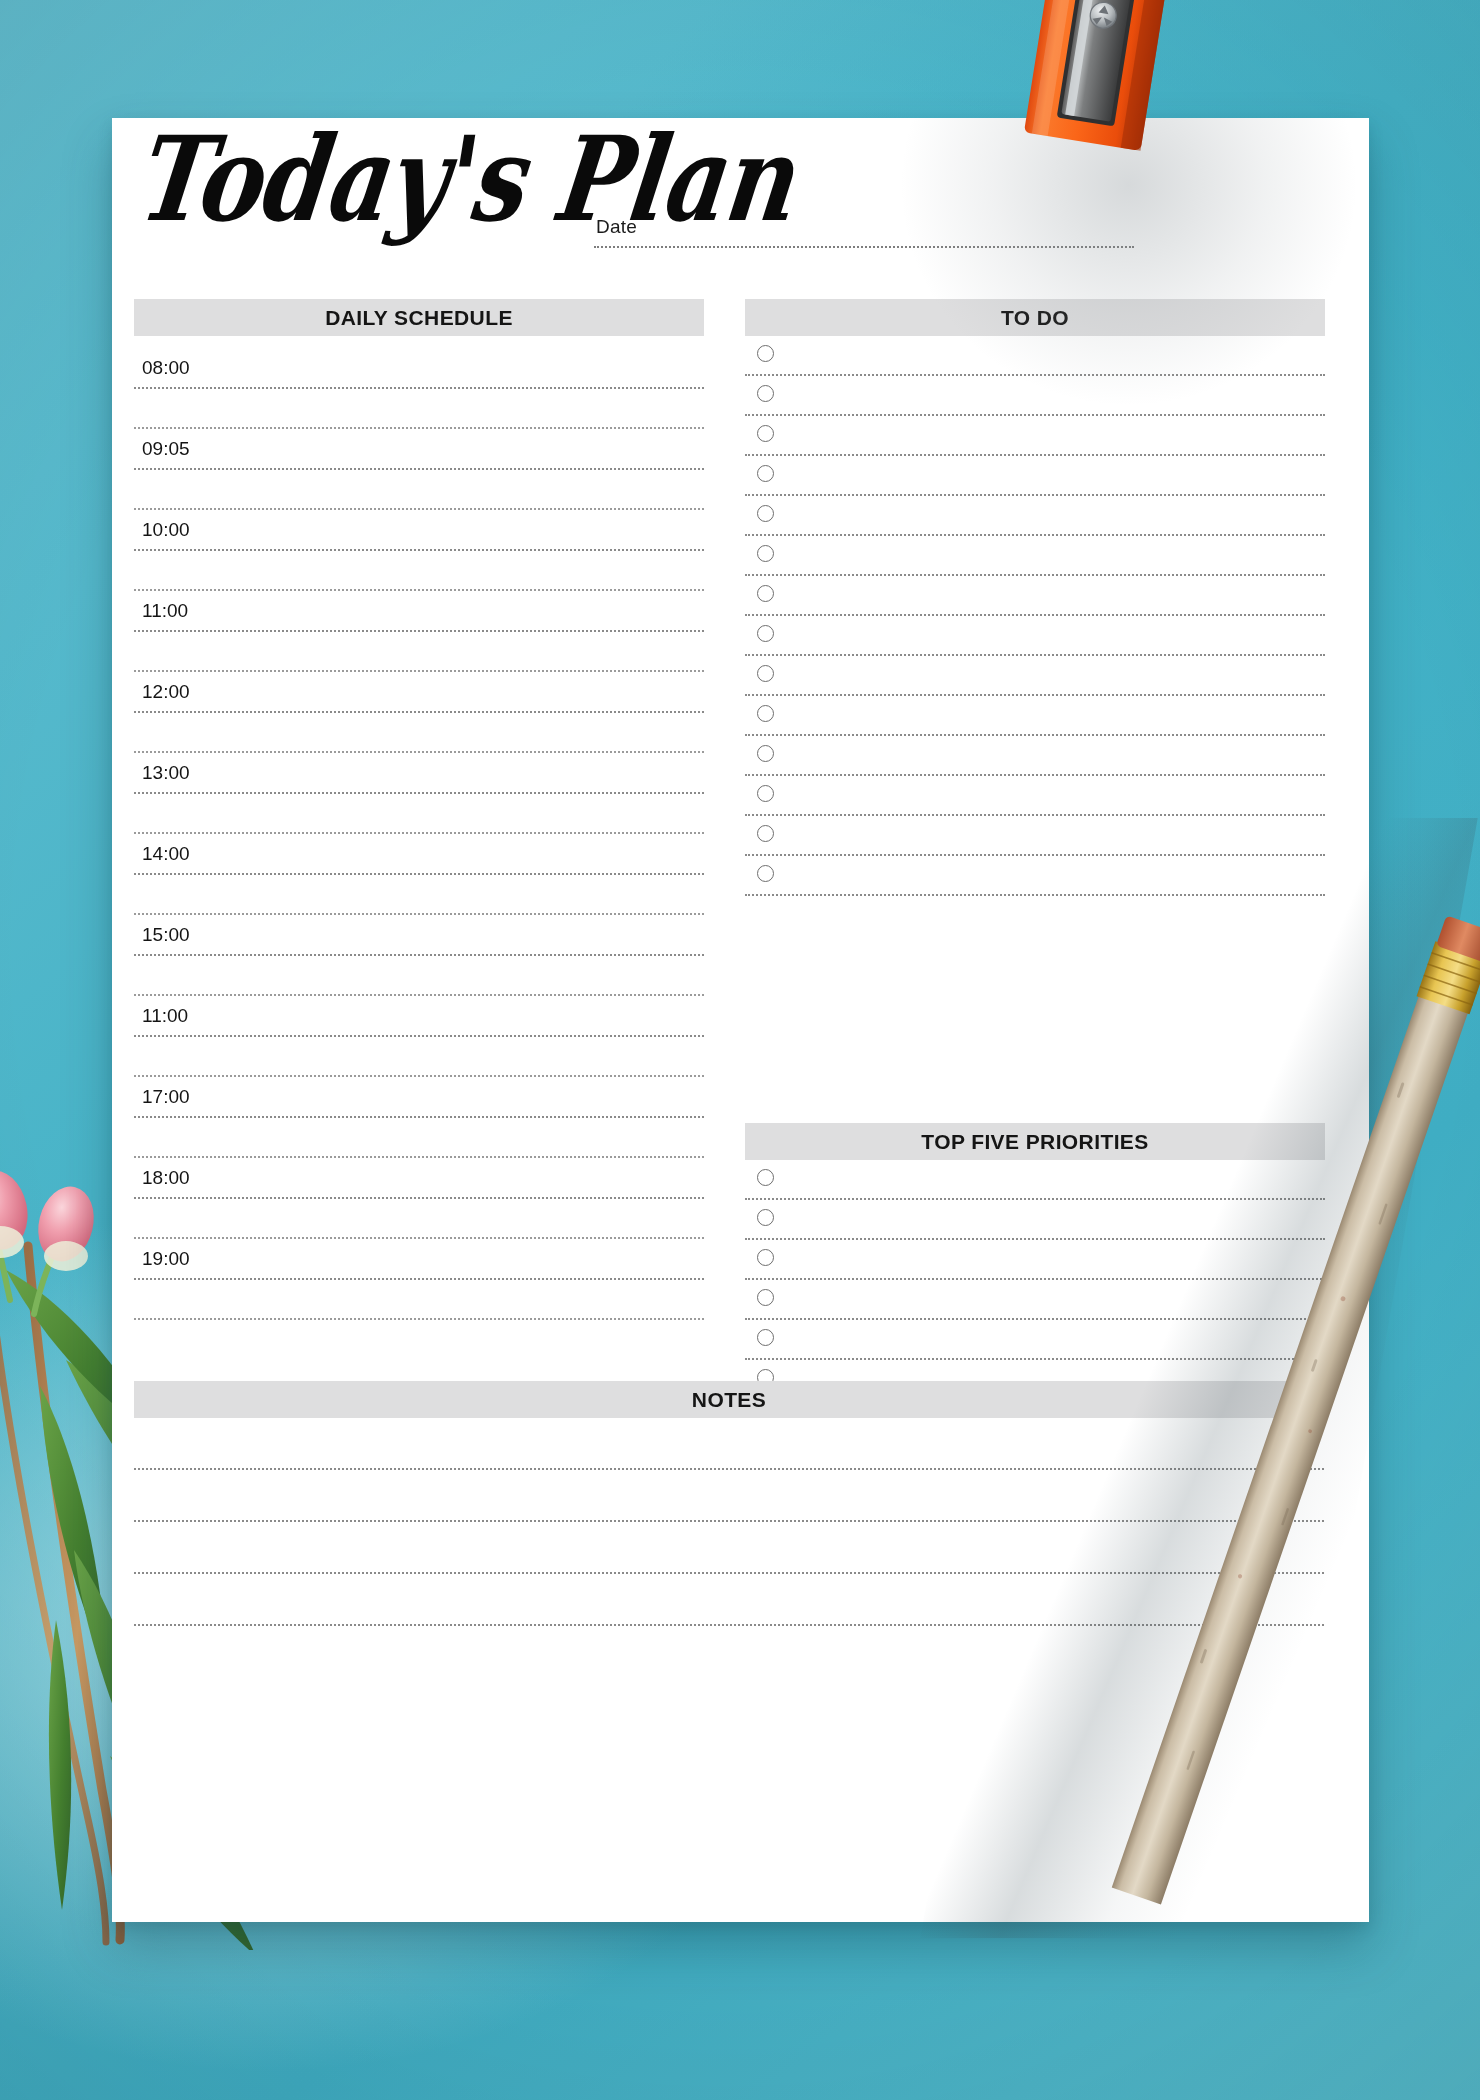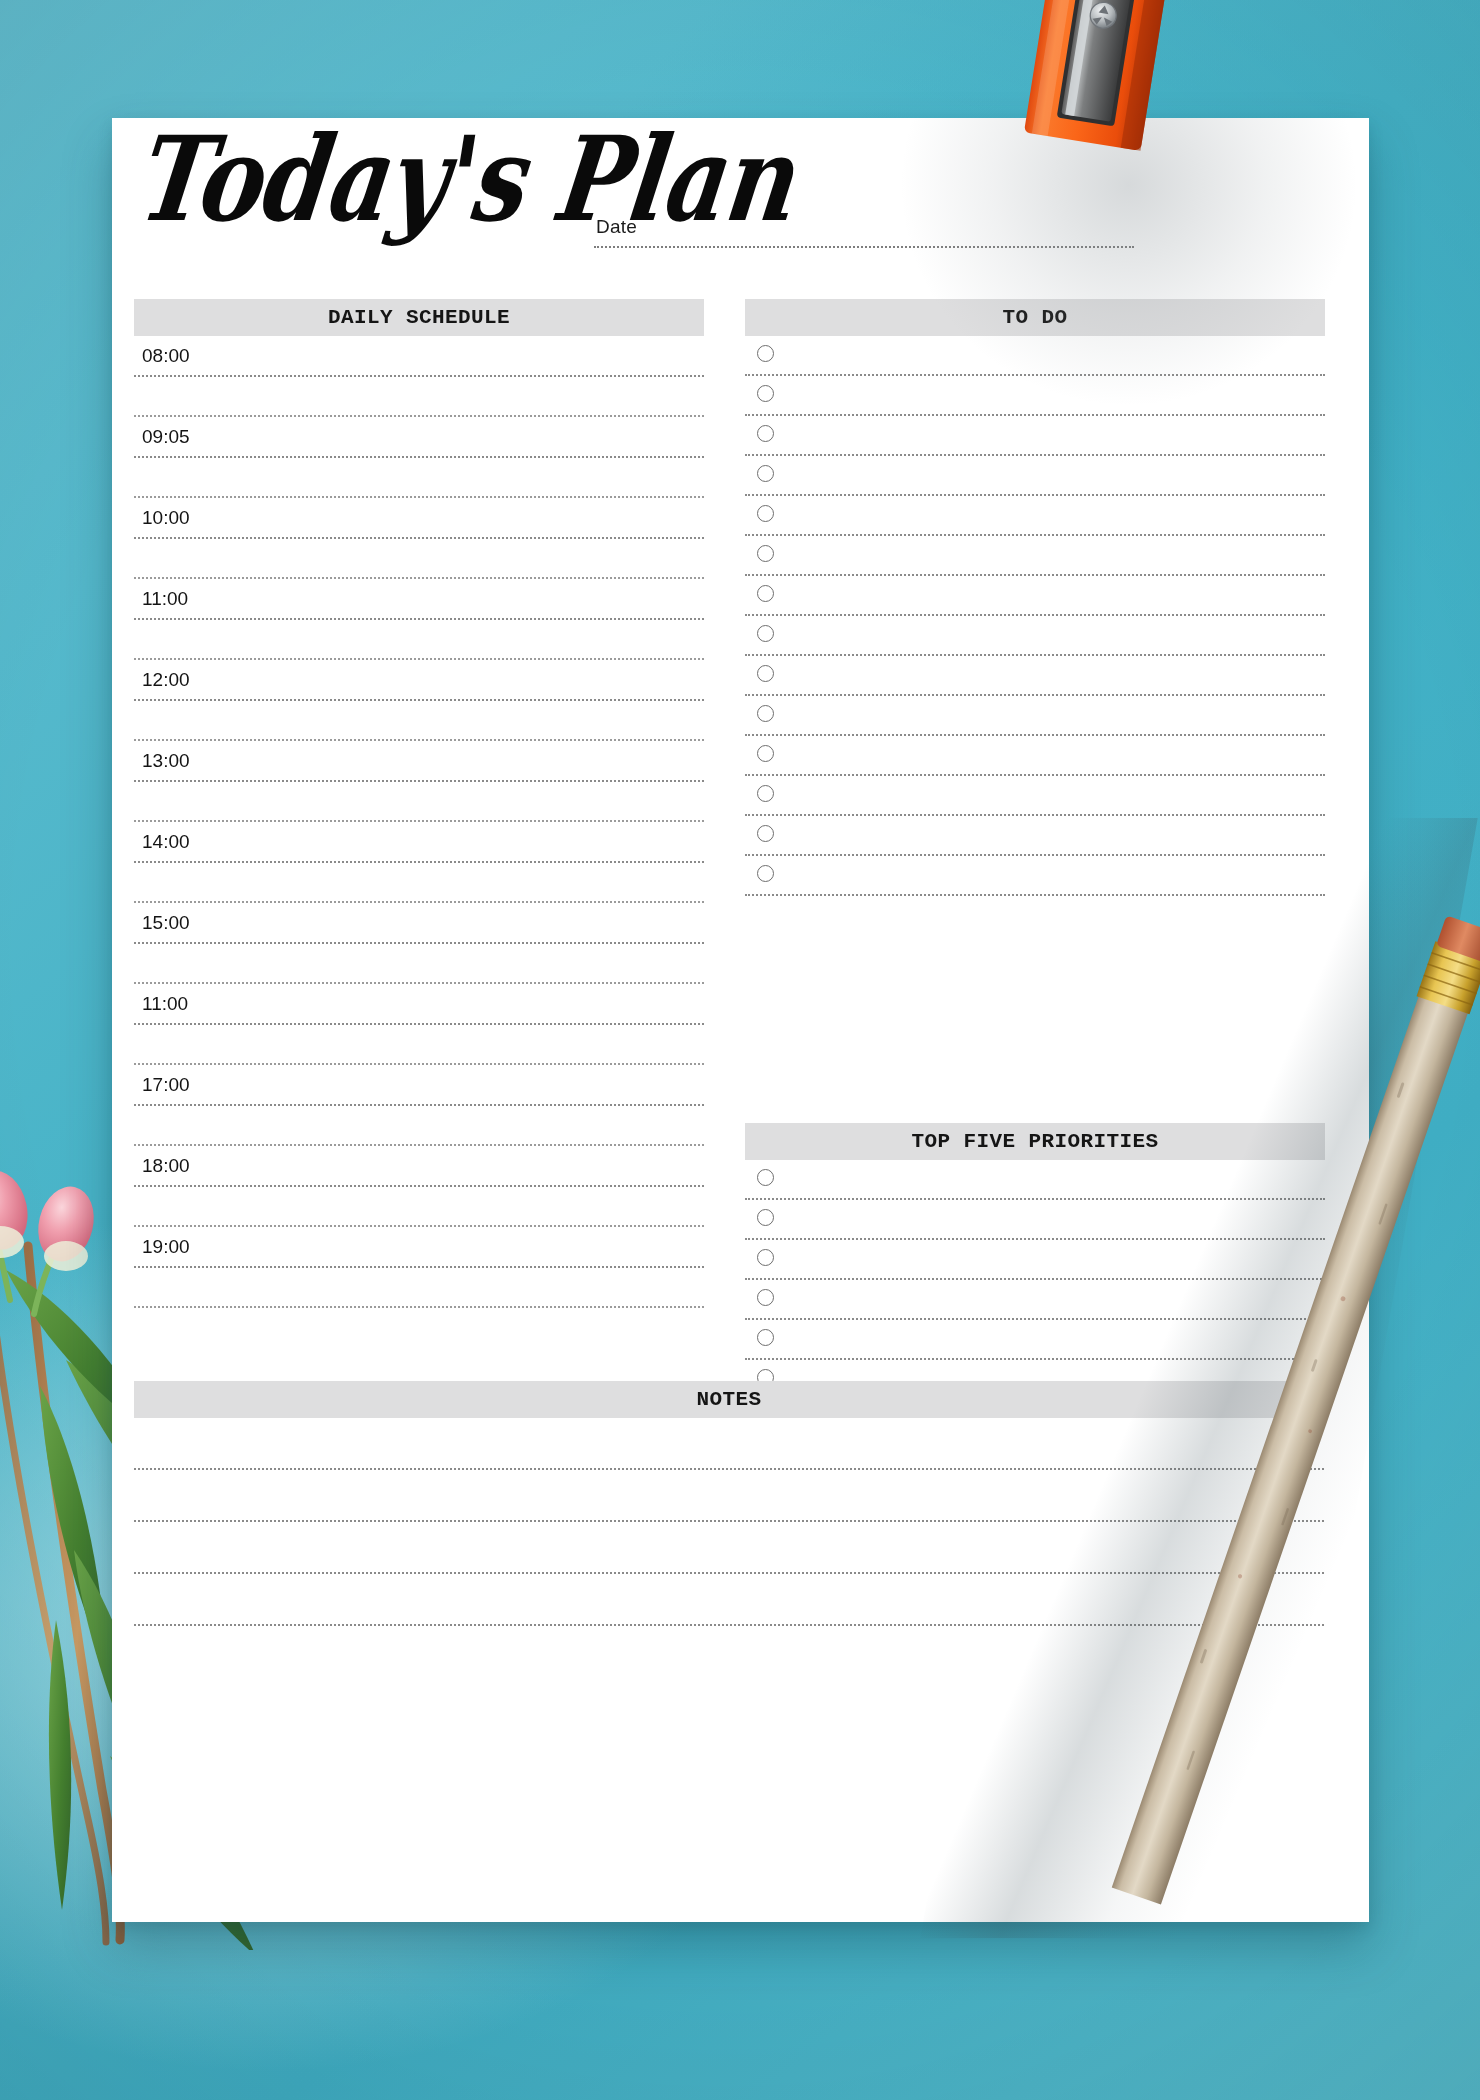--- a/index.html
+++ b/index.html
@@ -120,35 +120,35 @@
 
   
   .band {
     background: #dededf;
     height: 37px;
     display: flex;
     align-items: center;
     justify-content: center;
   }
   .band-title {
-    font-family: Liberation Mono, monospace;
+    font-family: Liberation Sans, sans-serif;
     font-weight: 700;
     font-size: 21px;
     letter-spacing: 0.4px;
     color: #151515;
   }
 
   
   .col-left  { position: absolute; left: 22px;  top: 181px; width: 570px; }
   .col-right { position: absolute; left: 633px; top: 181px; width: 580px; }
   .col-right-2 { position: absolute; left: 633px; top: 1005px; width: 580px; }
   .notes-sec { position: absolute; left: 22px; top: 1263px; width: 1190px; }
 
   
-  .schedule { margin-top: 0; }
+  .schedule { margin-top: 12px; }
   .sched-hour { position: relative; }
   .sched-time {
     font-size: 19px;
     color: #141414;
     padding-left: 8px;
     height: 39px;
     line-height: 39px;
   }
   .sched-sub { height: 38px; }
   .dot-rule {

